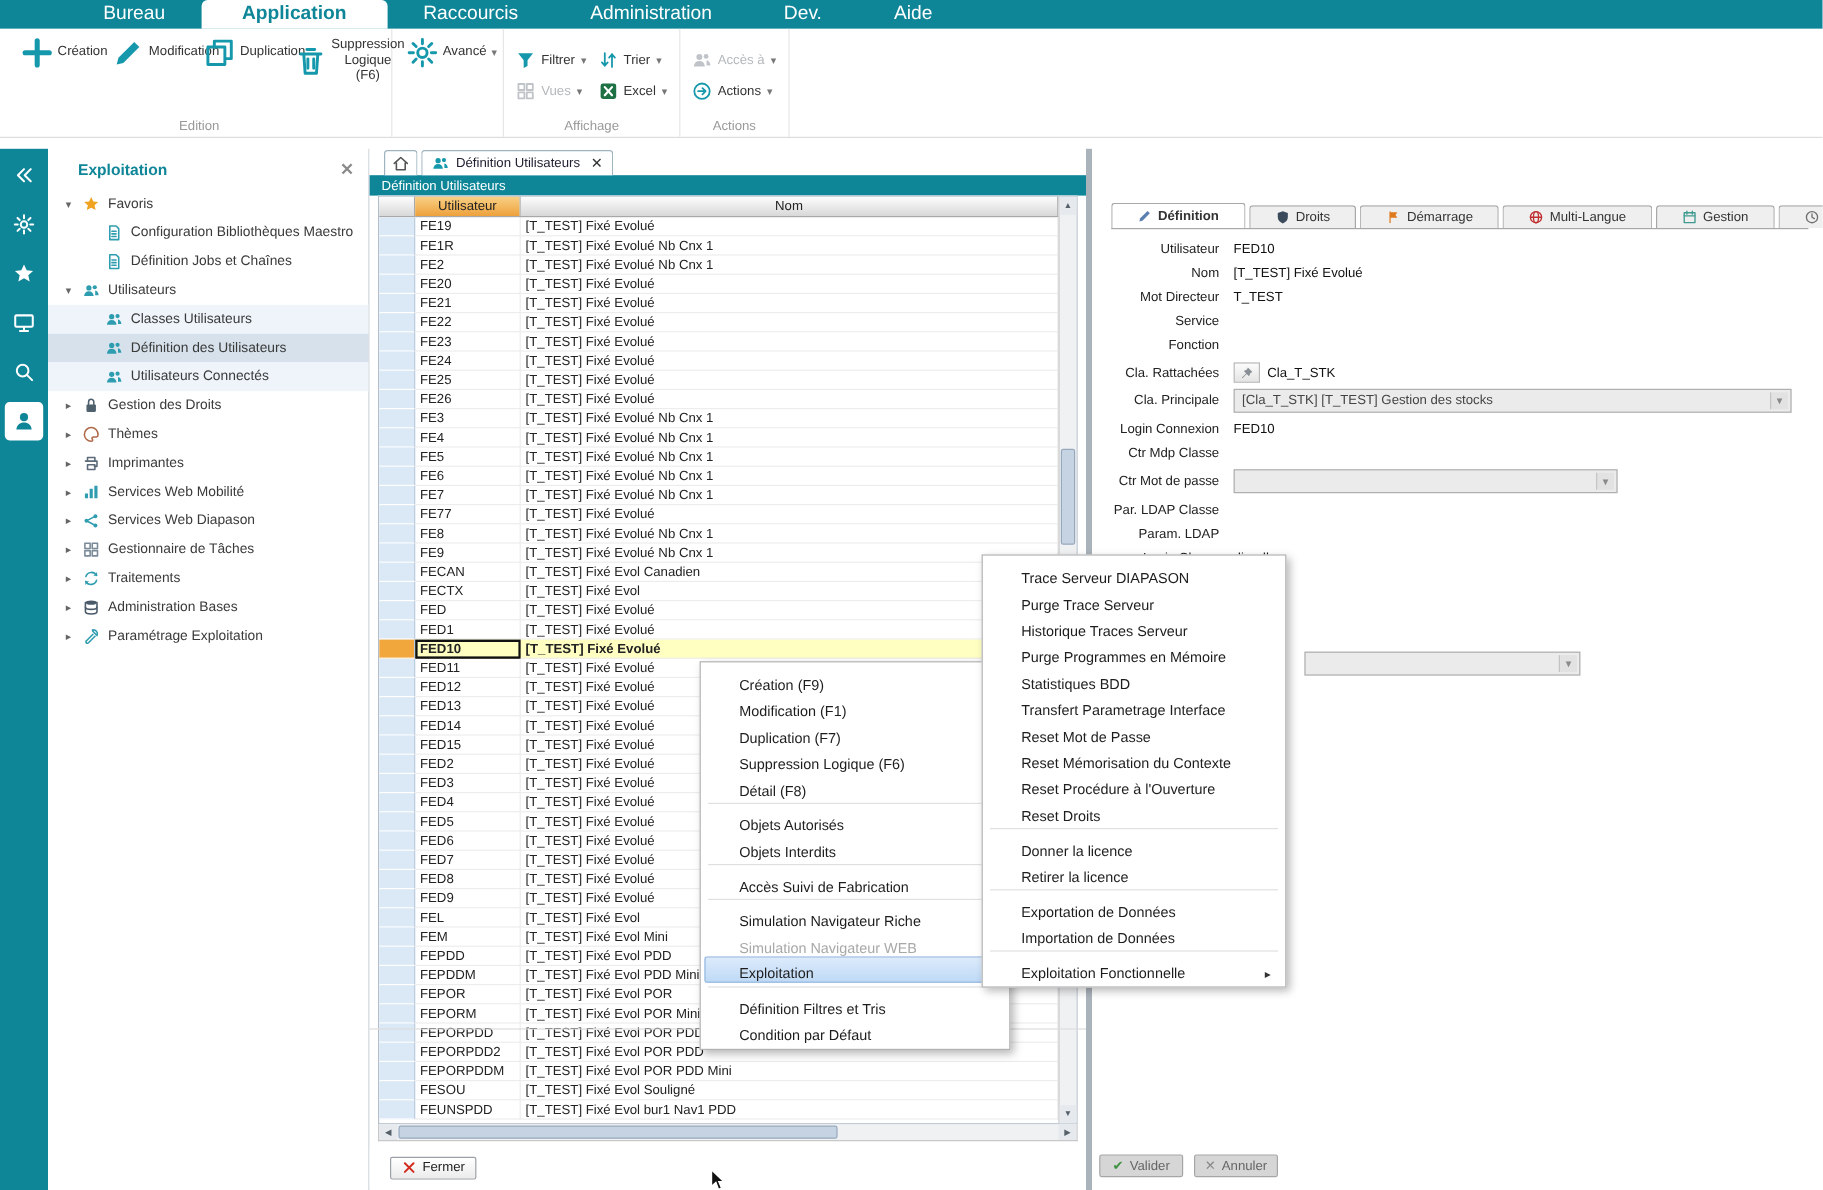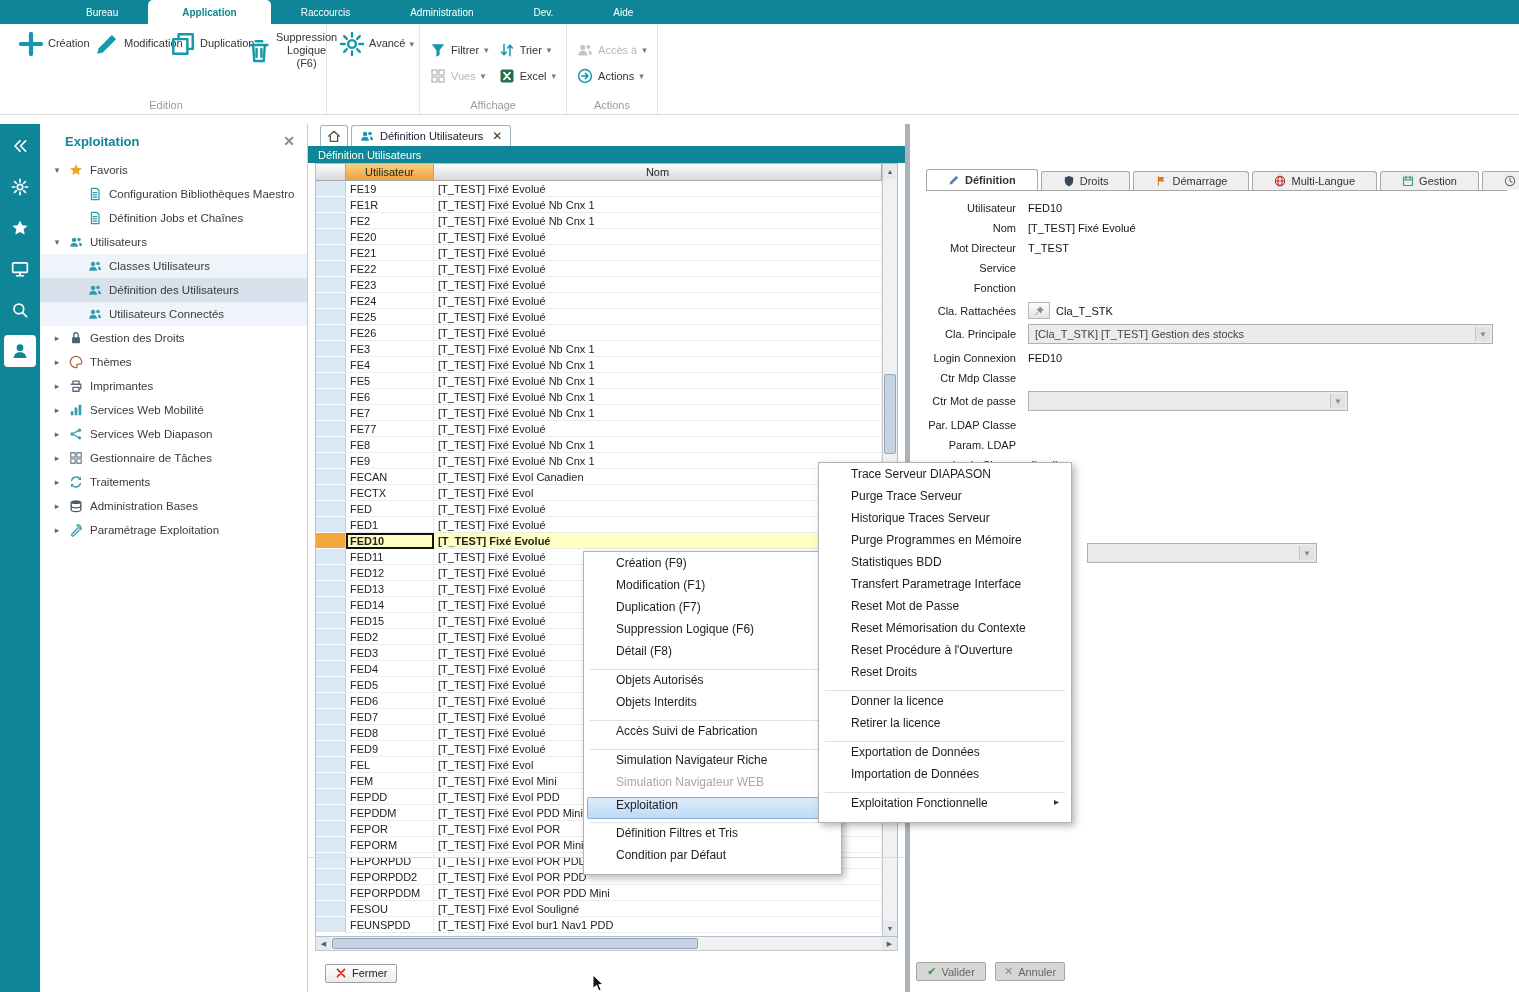--- a/index.html
+++ b/index.html
@@ -9,21 +9,21 @@
 
 
 .icon{display:inline-flex;align-items:center;justify-content:center;flex-shrink:0}
 .icon svg{width:100%;height:100%;display:block}
 .icon .s{fill:none;stroke:currentColor;stroke-width:1.5;stroke-linecap:round;stroke-linejoin:round}
 .icon path:not(.s),.icon rect:not(.s),.icon circle:not(.s),.icon ellipse:not(.s){fill:currentColor}
 .i12{width:12px;height:12px}.i14{width:14px;height:14px}.i16{width:16px;height:16px}.i18{width:18px;height:18px}.i26{width:26px;height:26px}
 
 
 #menubar{position:absolute;top:0;left:0;right:0;height:24px;background:#0f8698;display:flex;align-items:stretch;padding-left:56px}
-.mb-item{color:#fff;font-size:10px;padding:0 30px;display:flex;align-items:center;cursor:default}
+.mb-item{color:#fff;font-size:16px;padding:0 30px;display:flex;align-items:center;cursor:default}
 .mb-item.active{background:#fff;color:#0f8698;font-weight:bold;border-radius:5px 5px 0 0;padding:0 34px}
 
 
 #ribbon{position:absolute;top:24px;left:0;right:0;height:91px;background:#fff;border-bottom:1px solid #ddd;display:flex;align-items:stretch;padding-left:6px}
 .rgroup{display:flex;flex-direction:column;border-right:1px solid #e6e6e6;padding:2px 8px 0}
 .rbtns{flex:1;display:flex;align-items:flex-start}
 .glabel{height:15px;text-align:center;color:#9a9a9a;font-size:11px}
 .bigbtn{min-width:58px;max-width:76px;display:flex;flex-direction:row;align-items:center;padding:5px 4px 0;gap:4px;font-size:11px;color:#333;text-align:center;cursor:pointer}
 .bigbtn .icon{color:#1598ab}
 .blabel{line-height:1.2}
@@ -98,21 +98,21 @@
 .selarr{position:absolute;right:2px;top:2px;bottom:2px;width:15px;background:#e2e2e2;border-left:1px solid #c4c4c4;display:flex;align-items:center;justify-content:center;color:#8a8a8a;font-size:8px}
 #extra-select{position:absolute;top:419px;left:165px;width:230px}
 #dfooter{position:absolute;bottom:11px;left:6px;display:flex;gap:9px}
 .dbtn{width:70px;height:19px;background:#d6d6d6;border:1px solid #a6a6a6;display:flex;align-items:center;justify-content:center;gap:5px;font-size:11px;color:#666;border-radius:2px}
 .dbtn .ck{color:#3d9140}.dbtn .xx{color:#8a8a8a}
 
 
 .menu{position:absolute;background:#fff;border:1px solid #b2b2b2;box-shadow:3px 3px 7px rgba(0,0,0,.28);padding:4px 3px;font-size:12px;color:#1d1d1d}
 #contextmenu{left:583px;top:551px;width:259px;z-index:50}
 #submenu{left:818px;top:462px;width:254px;z-index:51}
-.mitem{height:22px;display:flex;align-items:flex-start;padding:0 22px 0 29px;position:relative;white-space:nowrap;cursor:pointer}
+.mitem{height:22px;display:flex;align-items:flex-end;padding:0 22px 0 29px;position:relative;white-space:nowrap;cursor:pointer}
 .mitem.dis{color:#a8a8a8}
 .mitem.hl{background:linear-gradient(#dcebfb,#bfdaf6);border:1px solid #84aede;border-radius:2px;height:22px;padding:0 21px 0 28px}
 .marr{position:absolute;right:9px;color:#333;font-size:10px}
 .msep{border-top:1px solid #e0e0e0;margin:3px 3px}
 
 #cursor{position:absolute;left:592px;top:974px;z-index:60}
 </style>
 </head>
 <body>
 <div id="app">

